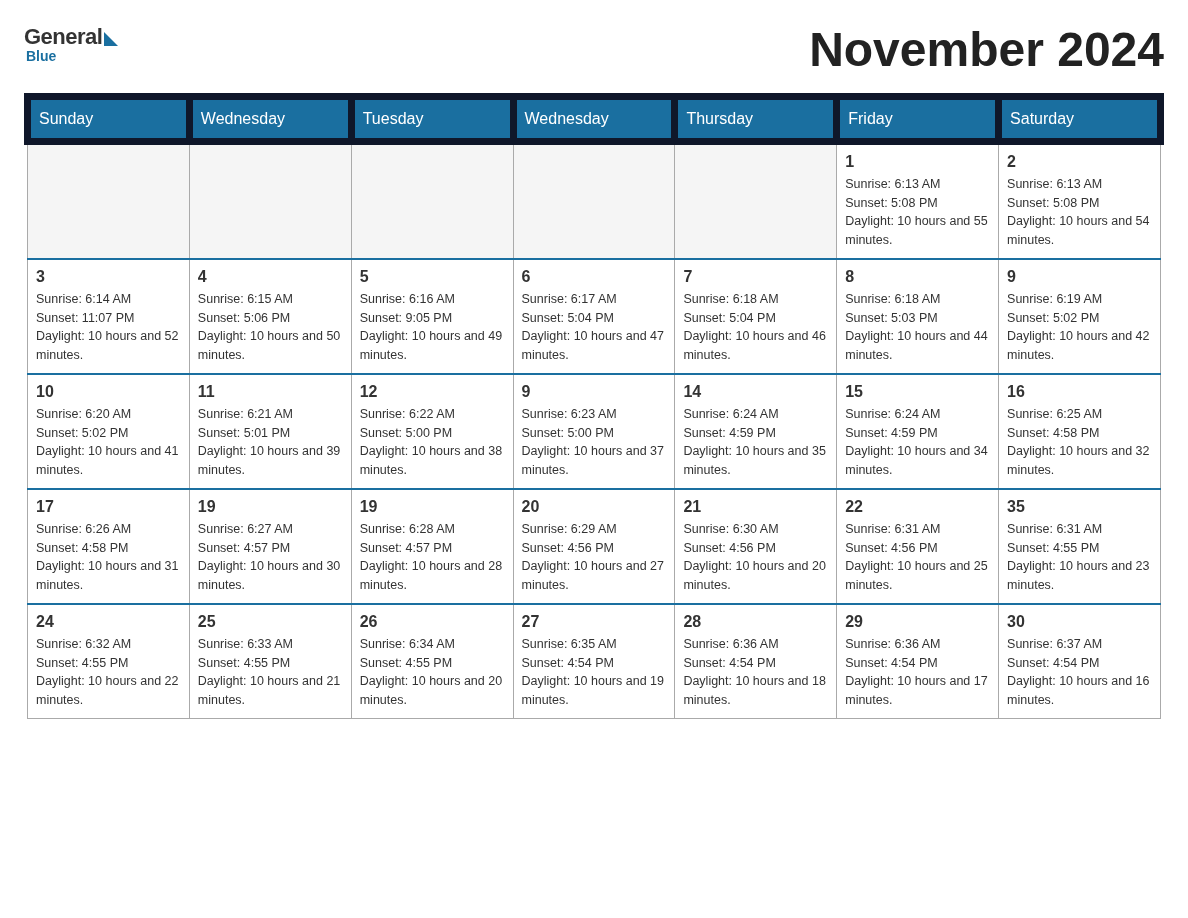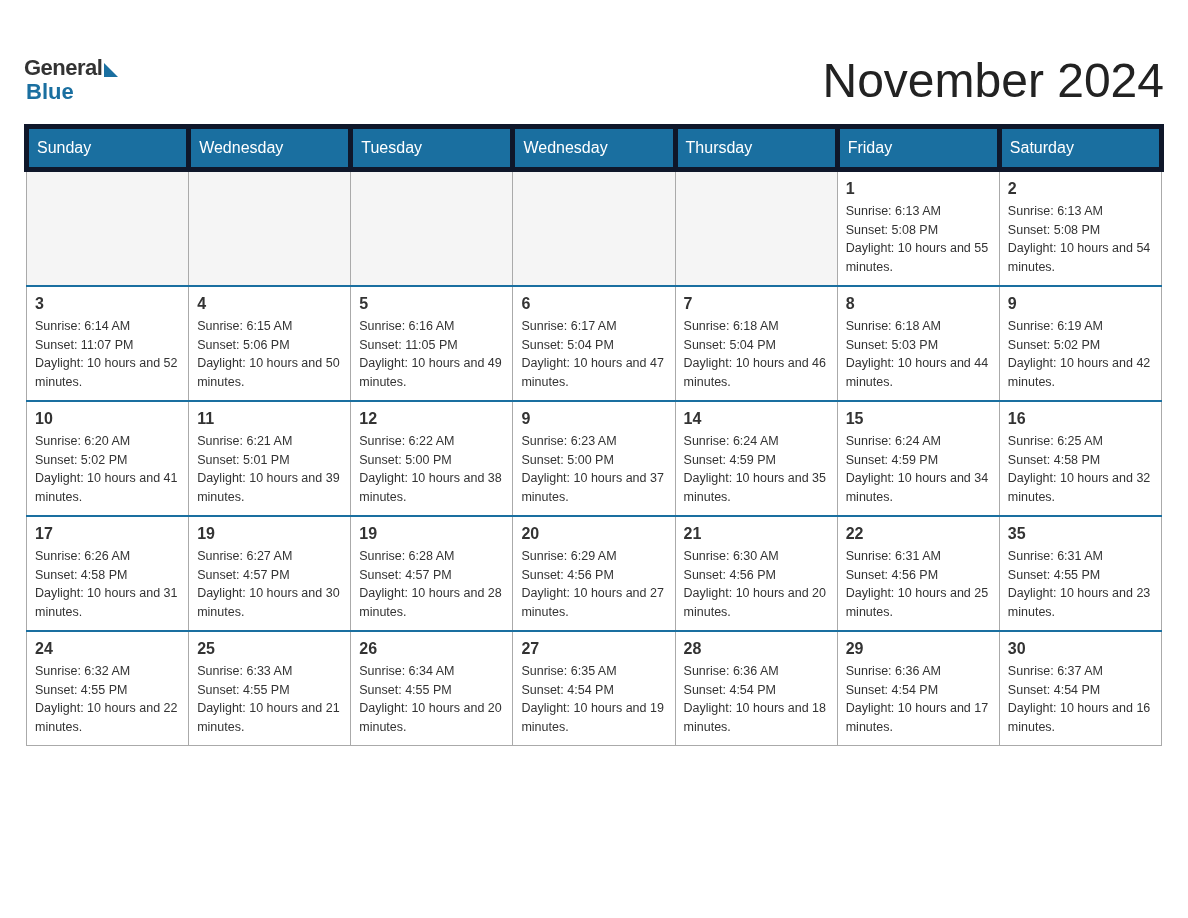--- a/index.html
+++ b/index.html
@@ -8,21 +8,20 @@
       background: #fff;
       padding: 24px;
       width: 1188px;
       min-height: 918px;
     }
     .header {
       display: flex;
       justify-content: space-between;
       align-items: flex-start;
       margin-bottom: 16px;
-      margin-top: 31px;
     }
     .logo {
       display: flex;
       flex-direction: column;
       align-items: flex-start;
     }
     .logo-top {
       display: flex;
       align-items: center;
     }
@@ -39,41 +38,41 @@
       border-top: 14px solid transparent;
       border-bottom: 0px solid transparent;
       margin-left: 2px;
       margin-top: 4px;
     }
     .title-area {
       text-align: right;
     }
     .month-title {
       font-size: 48px;
-      font-weight: normal;
+      font-weight: bold;
       color: #222;
       line-height: 1.1;
     }
     .location {
       font-size: 22px;
       color: #555;
       margin-top: 4px;
     }
     .calendar {
       width: 100%;
       border-collapse: collapse;
     }
     .calendar th {
       background-color: #1a6fa0;
       color: #fff;
       font-size: 16px;
       font-weight: normal;
       padding: 10px 8px;
       text-align: left;
-      border: 5px solid #0f172a;
+      border: 7px solid #0f172a;
     }
     .calendar td {
       vertical-align: top;
       padding: 8px;
       border: 1px solid #aaa;
       border-top: 2px solid #1a6fa0;
       background: #fff;
       width: 14.28%;
       height: 110px;
     }
@@ -98,21 +97,21 @@
 </head>
 <body>
 
 <div class="header">
   <div class="logo">
     <div class="logo-top">
       <span class="logo-general">General</span>
       <div class="logo-arrow"></div>
     </div>
     <div style="display:flex; align-items:center; margin-top:-2px;">
-      <span style="font-size:22px; font-weight:bold; color:#1a6fa0; margin-left:2px;">Blue</span>
+      <span style="font-size:14px; font-weight:bold; color:#1a6fa0; margin-left:2px;">Blue</span>
     </div>
   </div>
   <div class="title-area">
     <div class="month-title">November 2024</div>
   </div>
 </div>
 
 <table class="calendar">
   <thead>
     <tr>
@@ -154,21 +153,21 @@
         </td>
         <td>
           <div class="day-num">4</div>
           <div class="day-info">Sunrise: 6:15 AM</div>
           <div class="day-info">Sunset: 5:06 PM</div>
           <div class="day-info">Daylight: 10 hours and 50 minutes.</div>
         </td>
         <td>
           <div class="day-num">5</div>
           <div class="day-info">Sunrise: 6:16 AM</div>
-          <div class="day-info">Sunset: 11:05 PM</div>
+          <div class="day-info">Sunset: 9:05 PM</div>
           <div class="day-info">Daylight: 10 hours and 49 minutes.</div>
         </td>
         <td>
           <div class="day-num">6</div>
           <div class="day-info">Sunrise: 6:17 AM</div>
           <div class="day-info">Sunset: 5:04 PM</div>
           <div class="day-info">Daylight: 10 hours and 47 minutes.</div>
         </td>
         <td>
           <div class="day-num">7</div>

